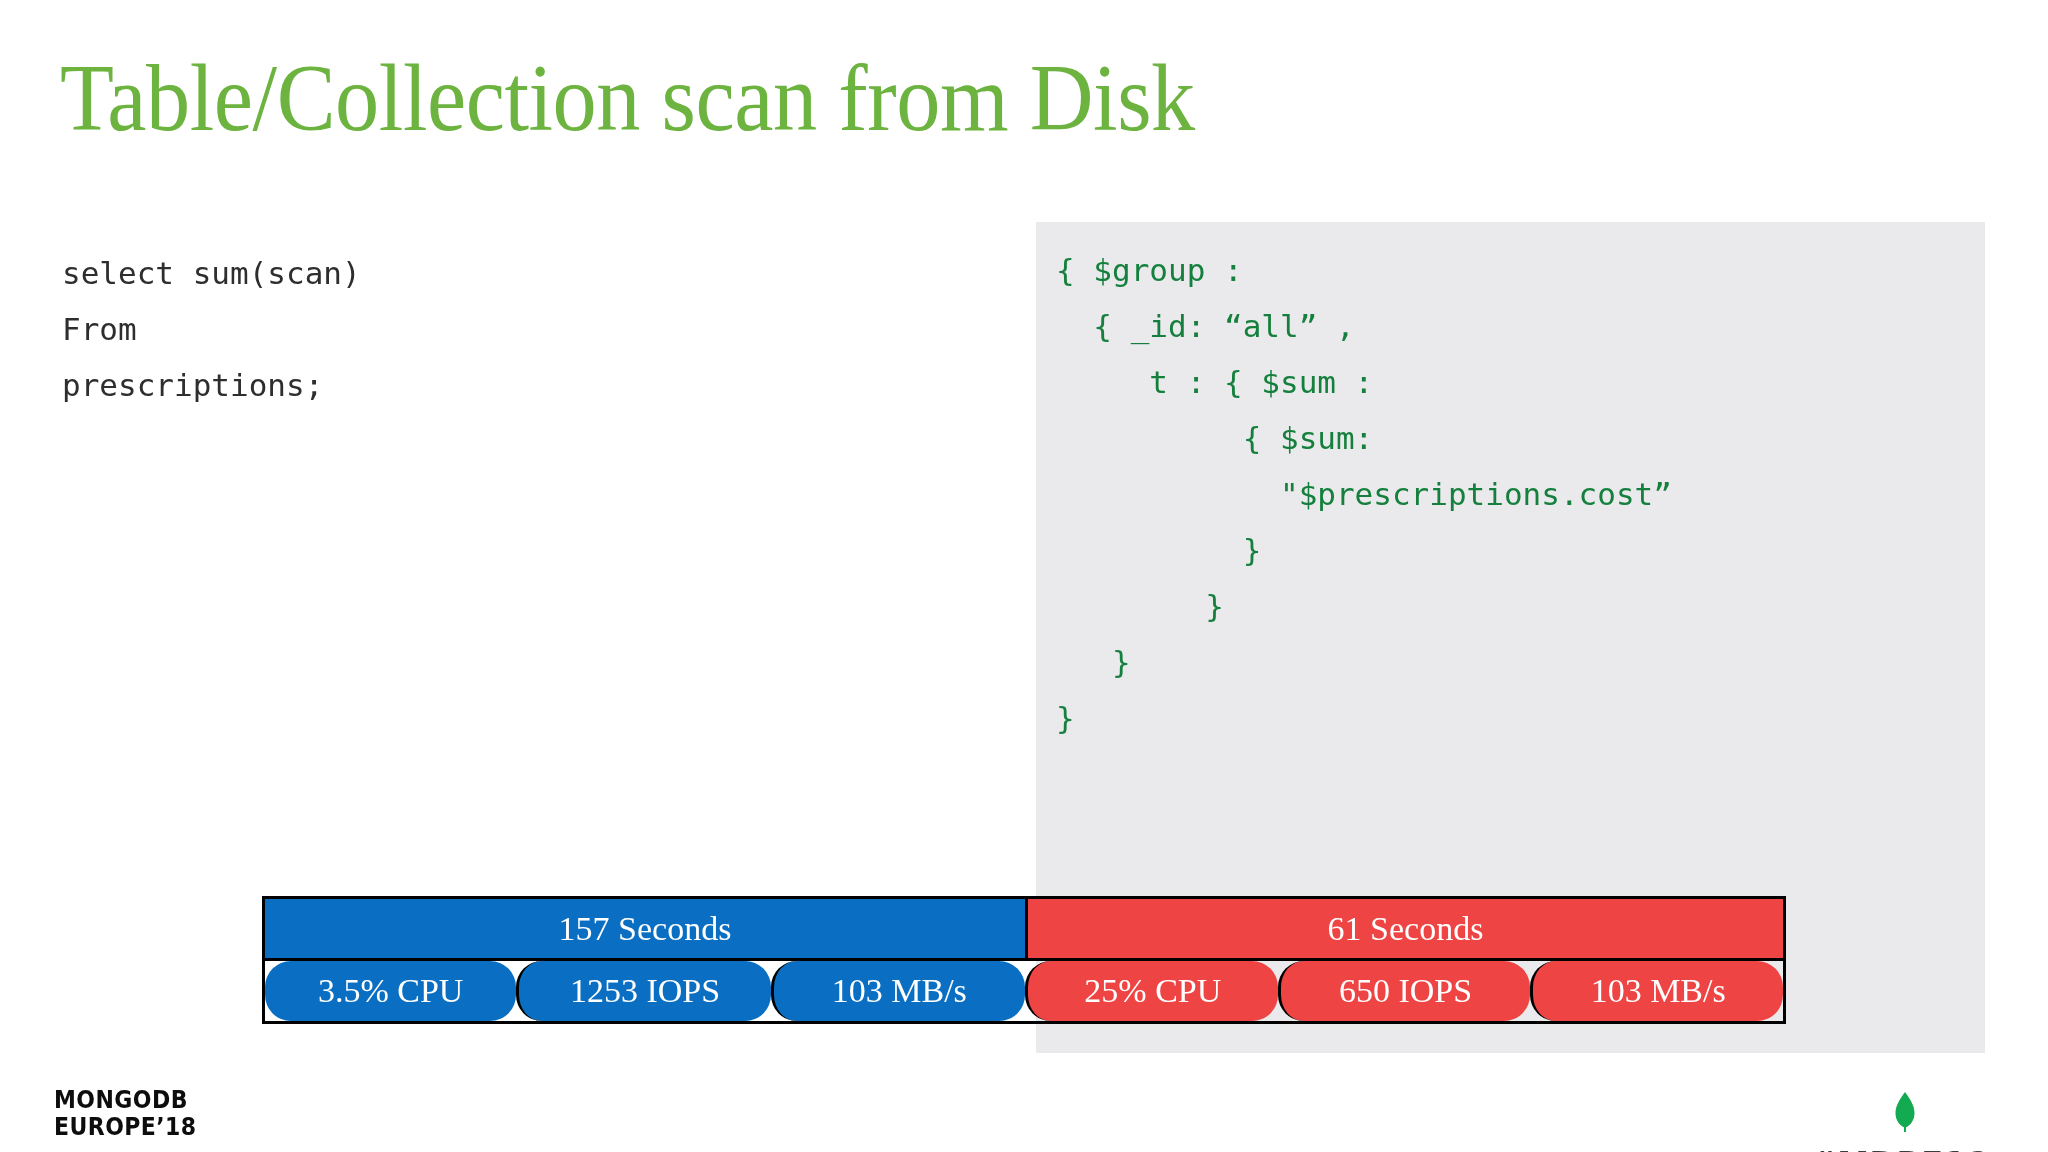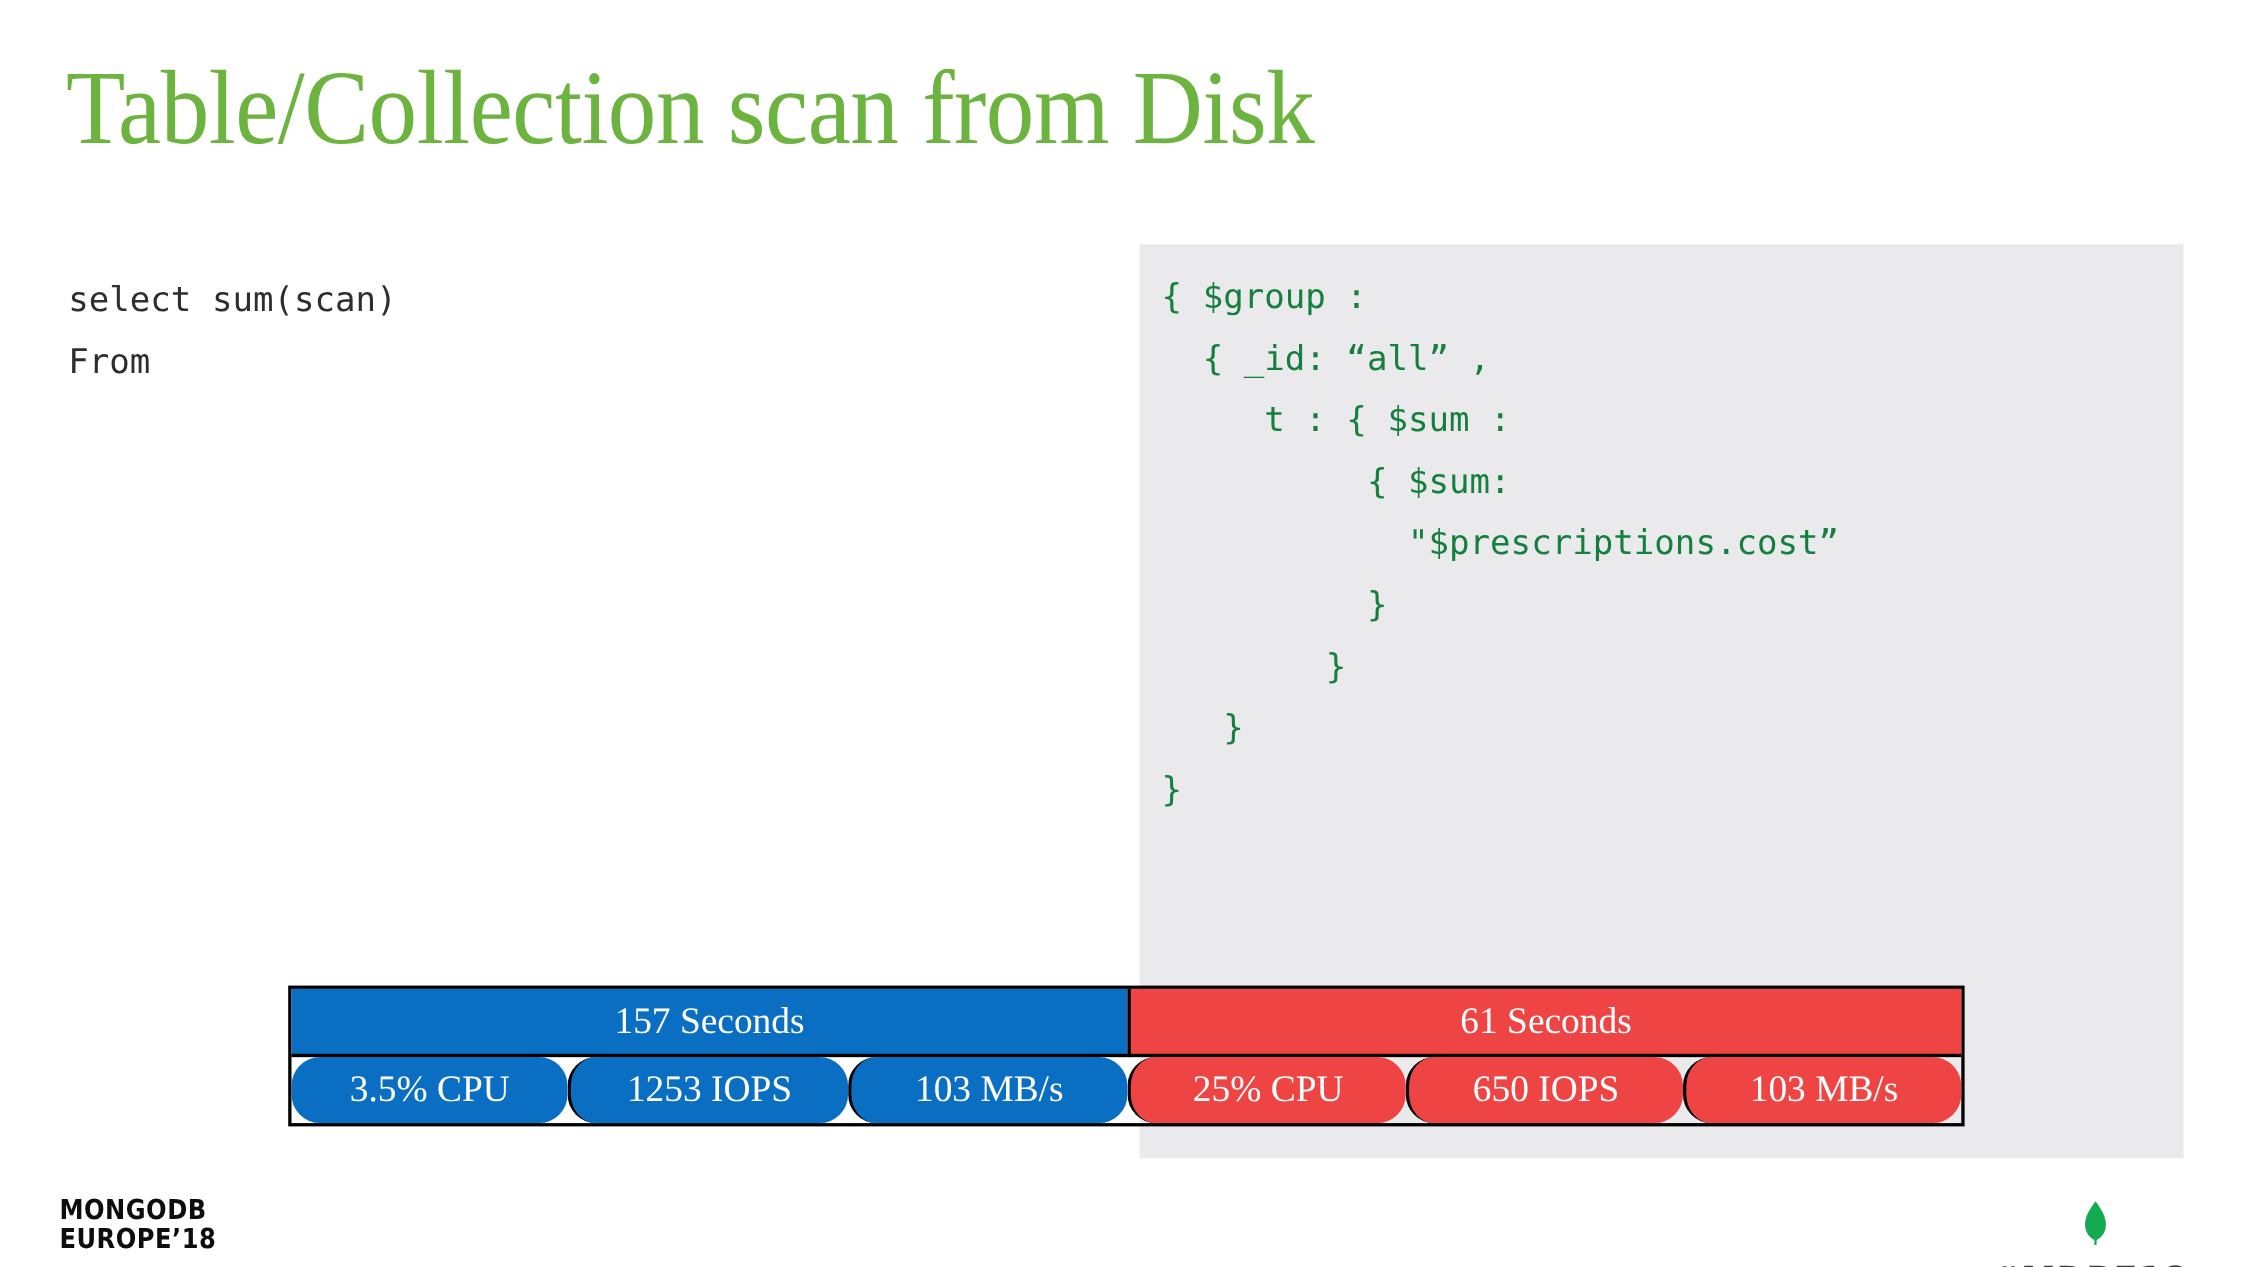--- a/index.html
+++ b/index.html
@@ -160,20 +160,21 @@
   }
 </style>
 </head>
 <body>
 
 <div class="slide-title">Table/Collection scan from Disk</div>
 
 <div class="sql-block">
   <div class="sql-line">select sum(scan)</div>
   <div class="sql-line">From</div>
+  <div class="sql-line">prescriptions;</div>
 </div>
 
 <div class="code-panel">
   <div class="code-lines">
     <div class="code-line">{ $group :</div>
     <div class="code-line">  { _id: “all” ,</div>
     <div class="code-line">     t : { $sum :</div>
     <div class="code-line">          { $sum:</div>
     <div class="code-line">            "$prescriptions.cost”</div>
     <div class="code-line">          }</div>

